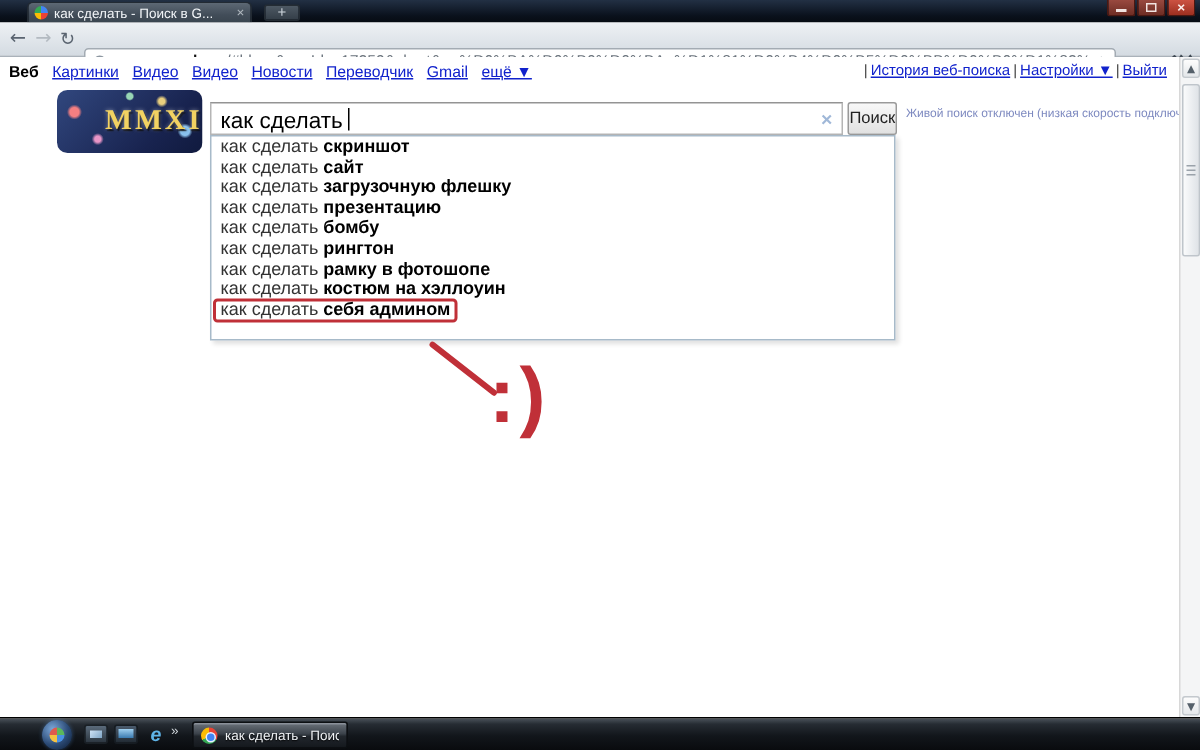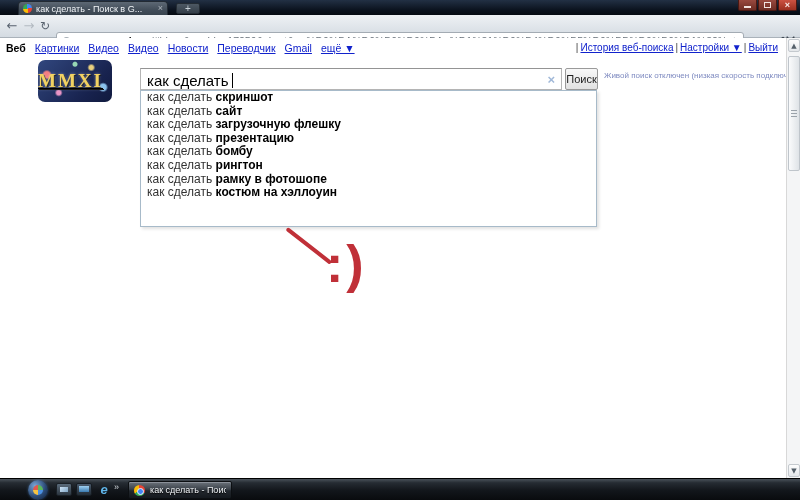--- a/index.html
+++ b/index.html
@@ -57,29 +57,29 @@
   
   .page { position:absolute; top:38px; left:0; width:800px; height:440px; background:#fff; }
 
   .gnav { position:absolute; top:4px; left:6px; font-size:10.5px; white-space:nowrap; }
   .gnav .current { color:#000; font-weight:bold; margin-right:9px; }
   .gnav a, .gnav-right a { color:#1122cc; text-decoration:underline; margin-right:9px; cursor:pointer; }
   .gnav-right { position:absolute; top:4px; right:20px; font-size:10px; white-space:nowrap; color:#1122cc; }
   .gnav-right a { margin:0 2px; }
   .gnav-right .sep { color:#444; text-decoration:none; }
 
-  .doodle { position:absolute; left:38px; top:22px; width:74px; height:42px; border-radius:7px;
+  .doodle { position:absolute; left:38px; top:22px; width:97px; height:42px; border-radius:7px;
     background:
       radial-gradient(circle at 12% 35%, rgba(255,130,130,.95) 0 3px, rgba(255,130,130,0) 5px),
       radial-gradient(circle at 88% 65%, rgba(150,210,255,.9) 0 3px, rgba(150,210,255,0) 5px),
       radial-gradient(circle at 72% 18%, rgba(255,225,130,.9) 0 2px, rgba(255,225,130,0) 4px),
       radial-gradient(circle at 28% 78%, rgba(255,160,210,.9) 0 2px, rgba(255,160,210,0) 4px),
       radial-gradient(circle at 50% 10%, rgba(180,255,200,.8) 0 2px, rgba(180,255,200,0) 3px),
       linear-gradient(135deg,#31477e,#18234f 70%,#101a3e);
-    display:flex; align-items:center; justify-content:flex-start;text-decoration:underline; }
+    display:flex; align-items:center; justify-content:flex-end; }
   .doodle-text { font-family:"Liberation Serif", serif; font-weight:bold; font-size:19px;
     color:#f2d262; letter-spacing:2px; text-shadow:0 0 3px #fff7, 1px 1px 1px #000; }
 
   .search-input { position:absolute; left:140px; top:30px; width:422px; height:22px;
     border:1px solid #b5b5b5; border-top-color:#949494; background:#fff; }
   .query-text { position:absolute; left:6px; top:3px; font-size:15px; color:#000; }
   .caret { display:inline-block; width:1px; height:15px; background:#000; vertical-align:-2px; margin-left:3px; }
   .clear-x { position:absolute; right:6px; top:3px; color:#a0b8d8; font-size:13px; font-weight:bold; }
   .search-btn { position:absolute; left:565px; top:30px; width:33px; height:22px;
     background:linear-gradient(#f8f8f8,#e1e1e1); border:1px solid #9a9a9a; border-radius:2px;
@@ -215,20 +215,23 @@
 
   <div class="dropdown">
     <div class="sugg-row"><span class="sugg-prefix">как сделать </span><span class="sugg-bold">скриншот</span></div>
     <div class="sugg-row"><span class="sugg-prefix">как сделать </span><span class="sugg-bold">сайт</span></div>
     <div class="sugg-row"><span class="sugg-prefix">как сделать </span><span class="sugg-bold">загрузочную флешку</span></div>
     <div class="sugg-row"><span class="sugg-prefix">как сделать </span><span class="sugg-bold">презентацию</span></div>
     <div class="sugg-row"><span class="sugg-prefix">как сделать </span><span class="sugg-bold">бомбу</span></div>
     <div class="sugg-row"><span class="sugg-prefix">как сделать </span><span class="sugg-bold">рингтон</span></div>
     <div class="sugg-row"><span class="sugg-prefix">как сделать </span><span class="sugg-bold">рамку в фотошопе</span></div>
     <div class="sugg-row"><span class="sugg-prefix">как сделать </span><span class="sugg-bold">костюм на хэллоуин</span></div>
+    <div class="sugg-row">
+      <span class="red-frame"><span class="sugg-prefix">как сделать </span><span class="sugg-bold">себя админом</span></span>
+    </div>
   </div>
 
   <div class="red-line"></div>
   <div class="smiley">:)</div>
 
   <div class="scrollbar">
     <div class="sb-arrow sb-up">▲</div>
     <div class="sb-thumb"></div>
     <div class="sb-arrow sb-down">▼</div>
   </div>

